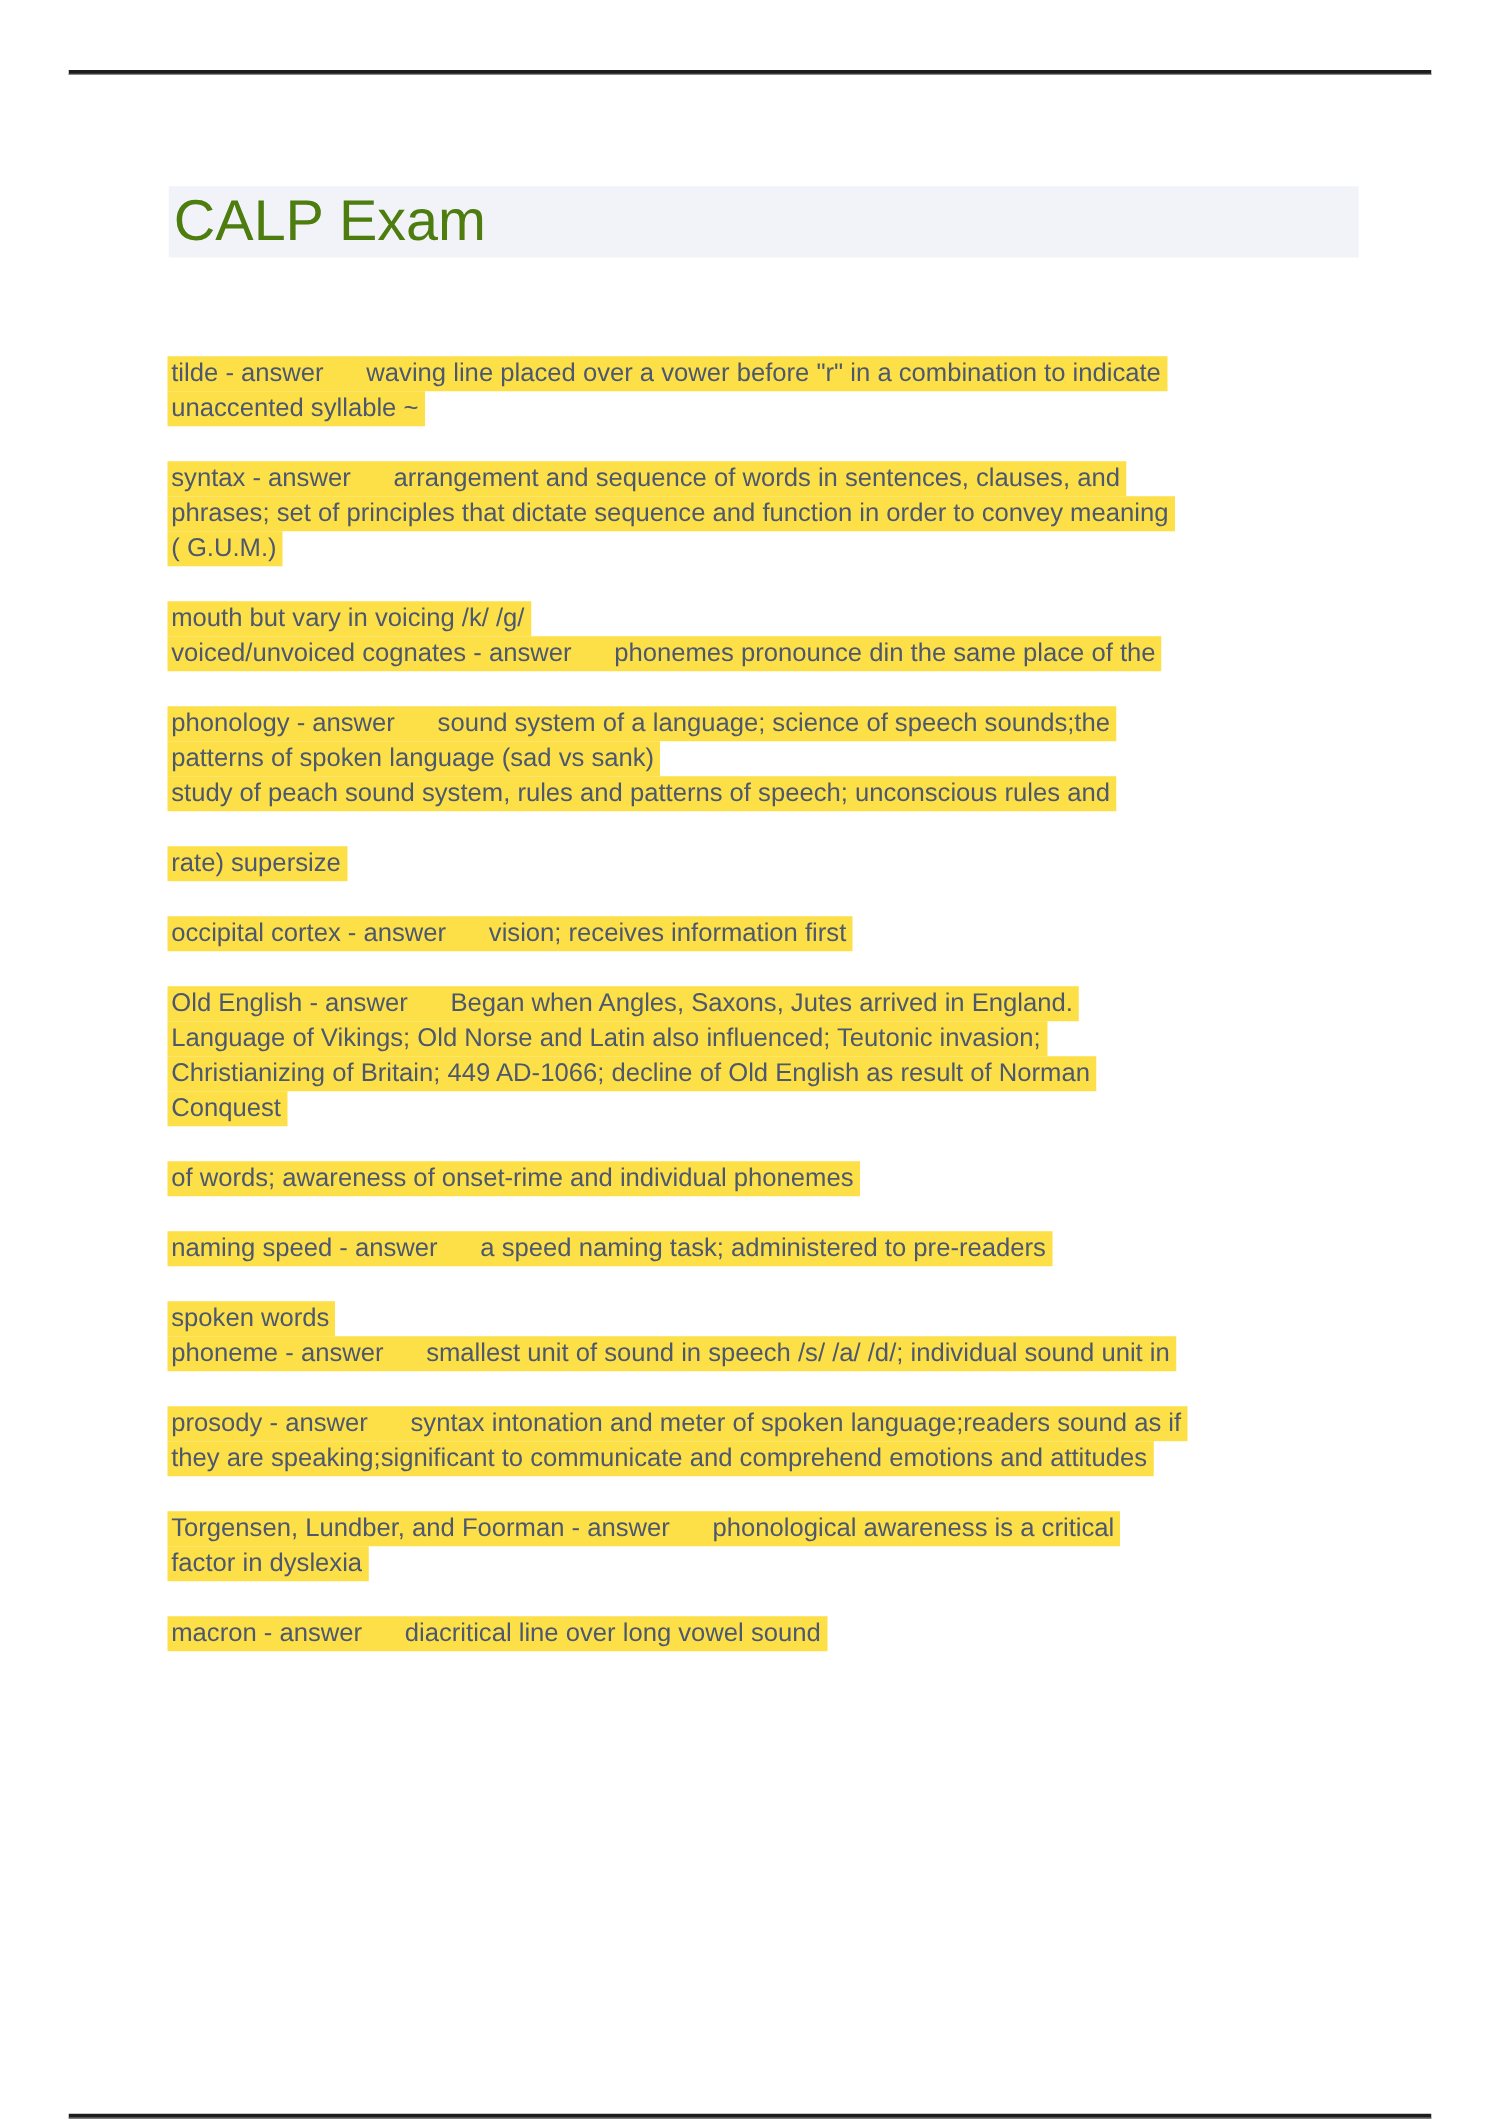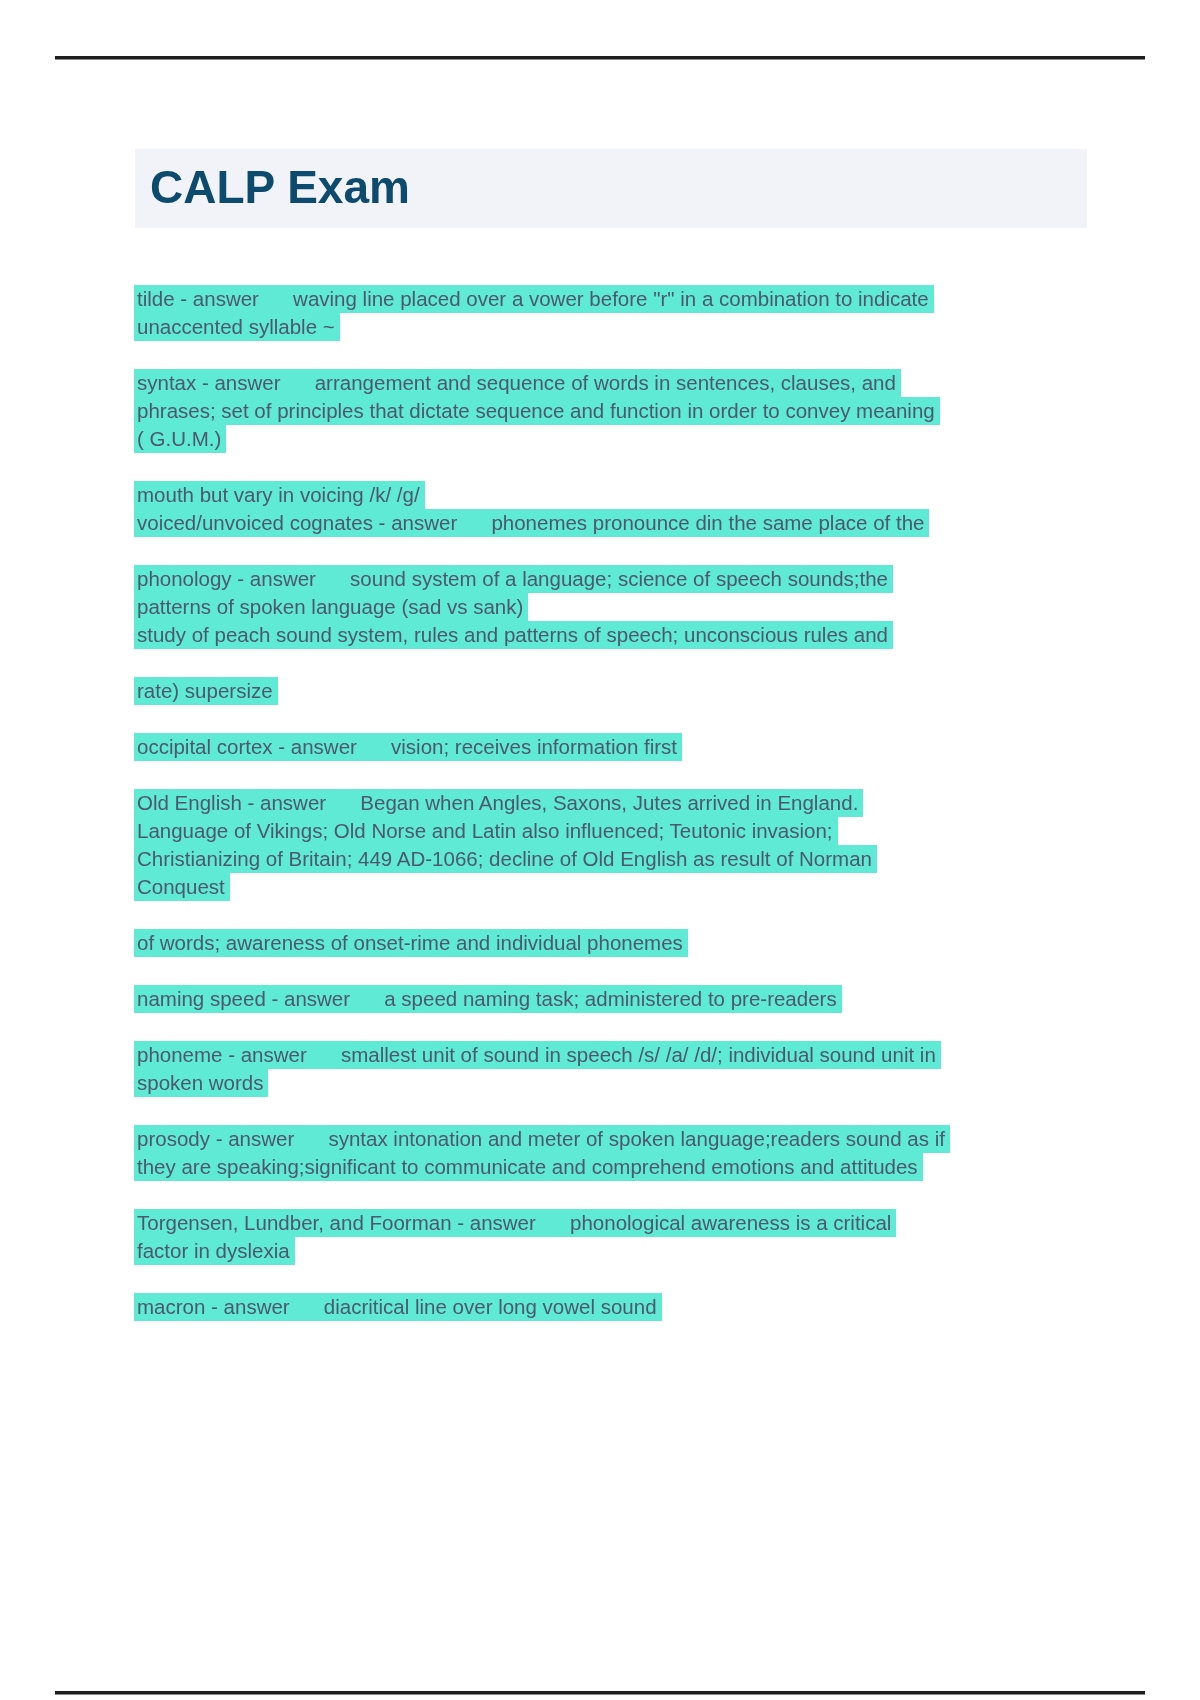--- a/index.html
+++ b/index.html
@@ -28,45 +28,45 @@
   .title-block {
     position: absolute;
     left: 135px;
     top: 149px;
     width: 952px;
     background: #f2f3f8;
     padding: 7px 0 10px 4px;
     box-sizing: border-box;
   }
   .title-block h1 {
-    margin: 11px;
+    margin: 0;
     font-size: 46px;
     line-height: 40px;
-    font-weight: bold;
-    color: #0c4a6e;
+    font-weight: normal;
+    color: #4d7c0f;
   }
 
   .qa-list {
     position: absolute;
     left: 137px;
     top: 285px;
     width: 960px;
   }
   .para {
     margin: 0 0 28px 0;
   }
   .line {
     height: 28px;
     line-height: 28px;
     font-size: 20.5px;
     color: #4d586f;
     white-space: pre;
   }
   .hl {
-    background: #5eead4;
+    background: #fde047;
     padding: 2px 5px 3px 3px;
     margin-left: -3px;
   }
 </style>
 </head>
 <body>
 
 <div class="rule rule-top"></div>
 
 <div class="title-block">
@@ -114,22 +114,22 @@
 
   <div class="para">
     <div class="line"><span class="hl">of words; awareness of onset-rime and individual phonemes</span></div>
   </div>
 
   <div class="para">
     <div class="line"><span class="hl">naming speed - answer      a speed naming task; administered to pre-readers</span></div>
   </div>
 
   <div class="para">
+    <div class="line"><span class="hl">spoken words</span></div>
     <div class="line"><span class="hl">phoneme - answer      smallest unit of sound in speech /s/ /a/ /d/; individual sound unit in</span></div>
-    <div class="line"><span class="hl">spoken words</span></div>
   </div>
 
   <div class="para">
     <div class="line"><span class="hl">prosody - answer      syntax intonation and meter of spoken language;readers sound as if</span></div>
     <div class="line"><span class="hl">they are speaking;significant to communicate and comprehend emotions and attitudes</span></div>
   </div>
 
   <div class="para">
     <div class="line"><span class="hl">Torgensen, Lundber, and Foorman - answer      phonological awareness is a critical</span></div>
     <div class="line"><span class="hl">factor in dyslexia</span></div>

